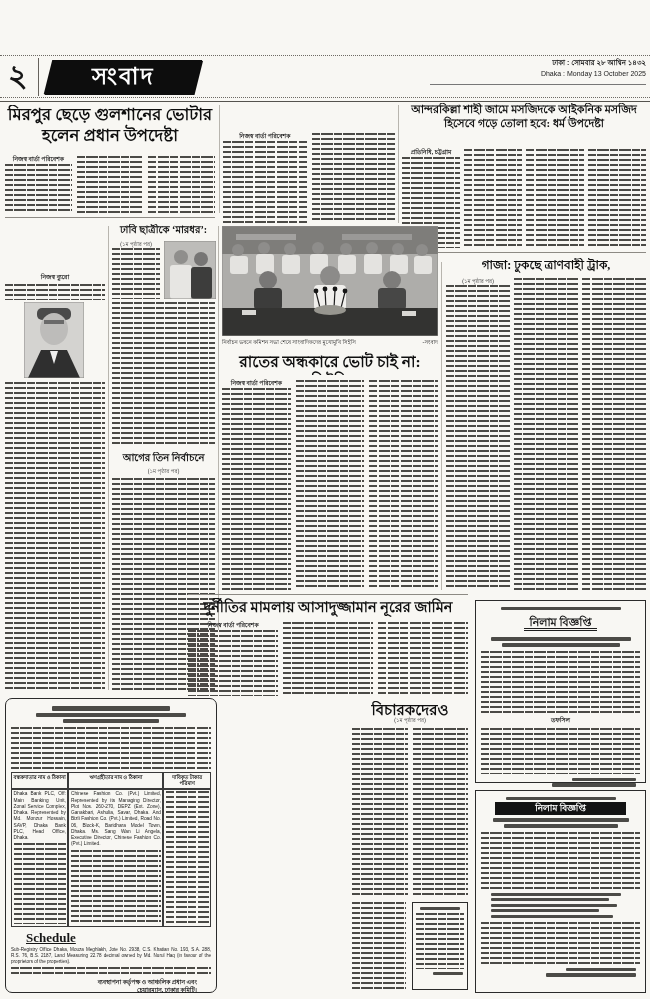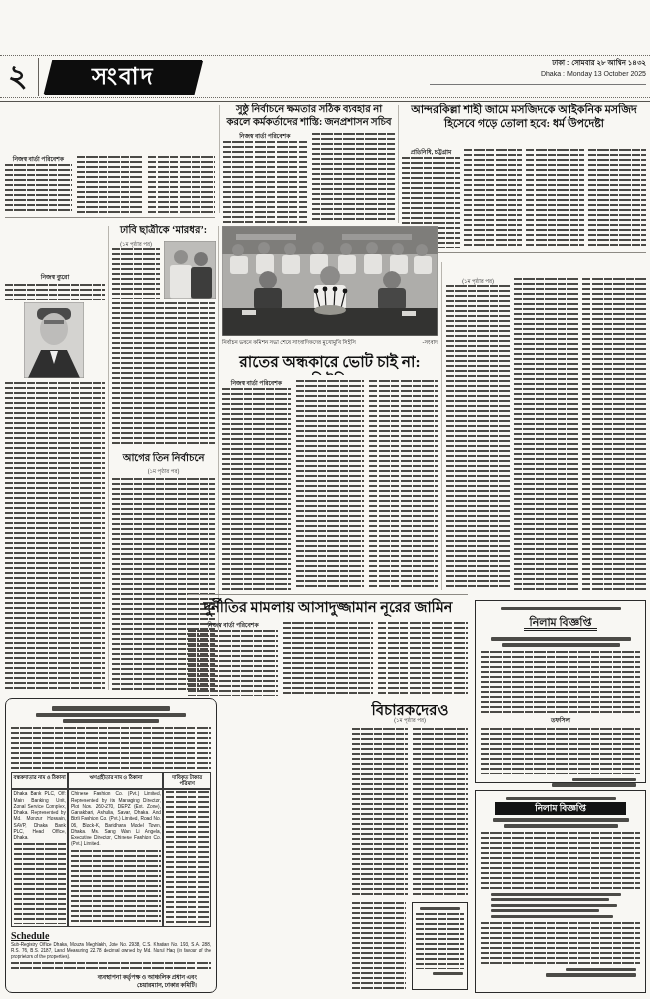--- a/index.html
+++ b/index.html
@@ -44,31 +44,31 @@
   <div class="abs masthead" style="left:48px;top:60px;width:150px;height:34px;">
     <span>সংবাদ</span>
   </div>
 
   <div class="abs" style="left:420px;top:58px;width:226px;text-align:right;font-family:'Liberation Sans',sans-serif;">
     <div style="font-size:7px;font-weight:bold;line-height:1.5;">ঢাকা : সোমবার ২৮ আশ্বিন ১৪৩২</div>
     <div style="font-size:7px;line-height:1.5;color:#222;">Dhaka : Monday 13 October 2025</div>
   </div>
   <div class="hr" style="left:430px;top:84px;width:216px;background:#777;"></div>
 
+  <div class="abs hl" style="left:5px;top:105px;width:210px;height:48px;font-size:16.5px;">মিরপুর ছেড়ে গুলশানের ভোটার হলেন প্রধান উপদেষ্টা</div>
   <div class="abs gkcols" style="left:5px;top:156px;width:210px;height:58px;">
     <div class="colv">
       <div class="byline">নিজস্ব বার্তা পরিবেশক</div>
       <div class="gk grow"></div>
     </div>
     <div class="gk"></div>
     <div class="gk"></div>
   </div>
   <div class="hr" style="left:5px;top:217px;width:210px;"></div>
 
-  <div class="abs hl" style="left:223px;top:103px;width:172px;height:27px;font-size:10px;">সুষ্ঠু নির্বাচনে ক্ষমতার সঠিক ব্যবহার না করলে কর্মকর্তাদের শাস্তি: জনপ্রশাসন সচিব</div>
   <div class="abs gkcols" style="left:223px;top:133px;width:172px;height:90px;">
     <div class="colv">
       <div class="byline">নিজস্ব বার্তা পরিবেশক</div>
       <div class="gk grow"></div>
     </div>
     <div class="gk"></div>
   </div>
 
   <div class="abs hl" style="left:402px;top:103px;width:244px;height:42px;font-size:11px;">আন্দরকিল্লা শাহী জামে মসজিদকে আইকনিক মসজিদ হিসেবে গড়ে তোলা হবে: ধর্ম উপদেষ্টা</div>
   <div class="abs gkcols" style="left:402px;top:149px;width:244px;height:99px;gap:4px;">
@@ -176,20 +176,21 @@
   <div class="abs hl" style="left:222px;top:352px;width:216px;height:23px;font-size:15.5px;">রাতের অন্ধকারে ভোট চাই না: সিইসি</div>
   <div class="abs gkcols" style="left:222px;top:380px;width:216px;height:210px;">
     <div class="colv">
       <div class="byline">নিজস্ব বার্তা পরিবেশক</div>
       <div class="gk grow"></div>
     </div>
     <div class="gk"></div>
     <div class="gk"></div>
   </div>
 
+  <div class="abs hl" style="left:446px;top:258px;width:200px;height:17px;font-size:12px;">গাজা: ঢুকছে ত্রাণবাহী ট্রাক,</div>
   <div class="abs gkcols" style="left:446px;top:278px;width:200px;height:312px;gap:4px;">
     <div class="colv">
       <div class="cont">(১ম পৃষ্ঠার পর)</div>
       <div class="gk grow"></div>
     </div>
     <div class="gk"></div>
     <div class="gk"></div>
   </div>
 
   <div class="hr" style="left:188px;top:594px;width:280px;"></div>
@@ -220,21 +221,21 @@
         <div class="gk grow" style="margin-top:2px;"></div>
       </div>
       <div class="tcell" style="width:96px;">
         <div class="tiny-en">Chinese Fashion Co. (Pvt.) Limited, Represented by its Managing Director, Plot Nos. 260-270, DEPZ (Ext. Zone), Ganakbari, Ashulia, Savar, Dhaka. And Bizli Fashion Co. (Pvt.) Limited, Road No. 06, Block-K, Baridhara Model Town, Dhaka. Ms. Sang Wan Li Angela, Executive Director, Chinese Fashion Co. (Pvt.) Limited.</div>
         <div class="gk grow" style="margin-top:2px;"></div>
       </div>
       <div class="tcell" style="width:48px;">
         <div class="gk grow"></div>
       </div>
     </div>
-    <div style="font-size:10px;font-weight:bold;text-decoration:underline;margin:3px 0 1px 0;">Schedule</div>
+    <div style="font-size:13px;font-weight:bold;text-decoration:underline;margin:3px 0 1px 15px;">Schedule</div>
     <div class="tiny-en" style="font-size:4.6px;">Sub-Registry Office Dhaka, Mouza Meghlakh, Jote No. 2938, C.S. Khatian No. 193, S.A. 288, R.S. 76, B.S. 2187, Land Measuring 22.78 decimal owned by Md. Nurul Haq (in favour of the proprietors of the properties).</div>
     <div class="gk" style="height:8px;margin-top:2px;"></div>
     <div style="font-size:6px;font-weight:bold;text-align:right;padding-right:14px;margin-top:3px;line-height:1.4;">
       <div>ব্যবস্থাপনা কর্তৃপক্ষ ও আঞ্চলিক প্রধান এবং</div>
       <div>চেয়ারম্যান, ঢাকার কমিটি।</div>
     </div>
   </div>
 
 
   <div class="abs hl" style="left:352px;top:701px;width:116px;height:15px;font-size:15px;">বিচারকদেরও জবাবদিহির</div>

